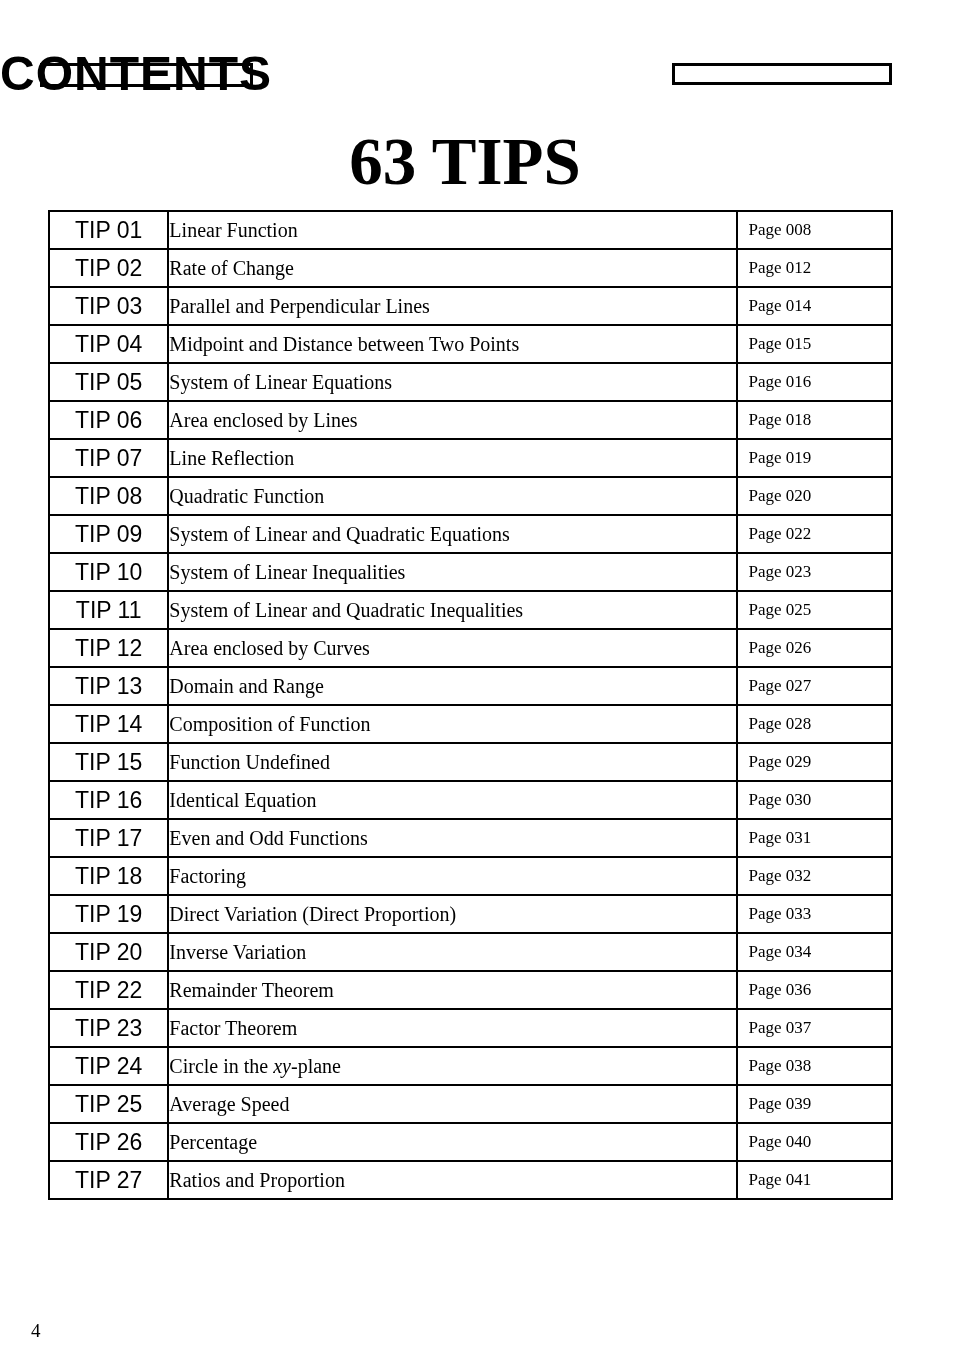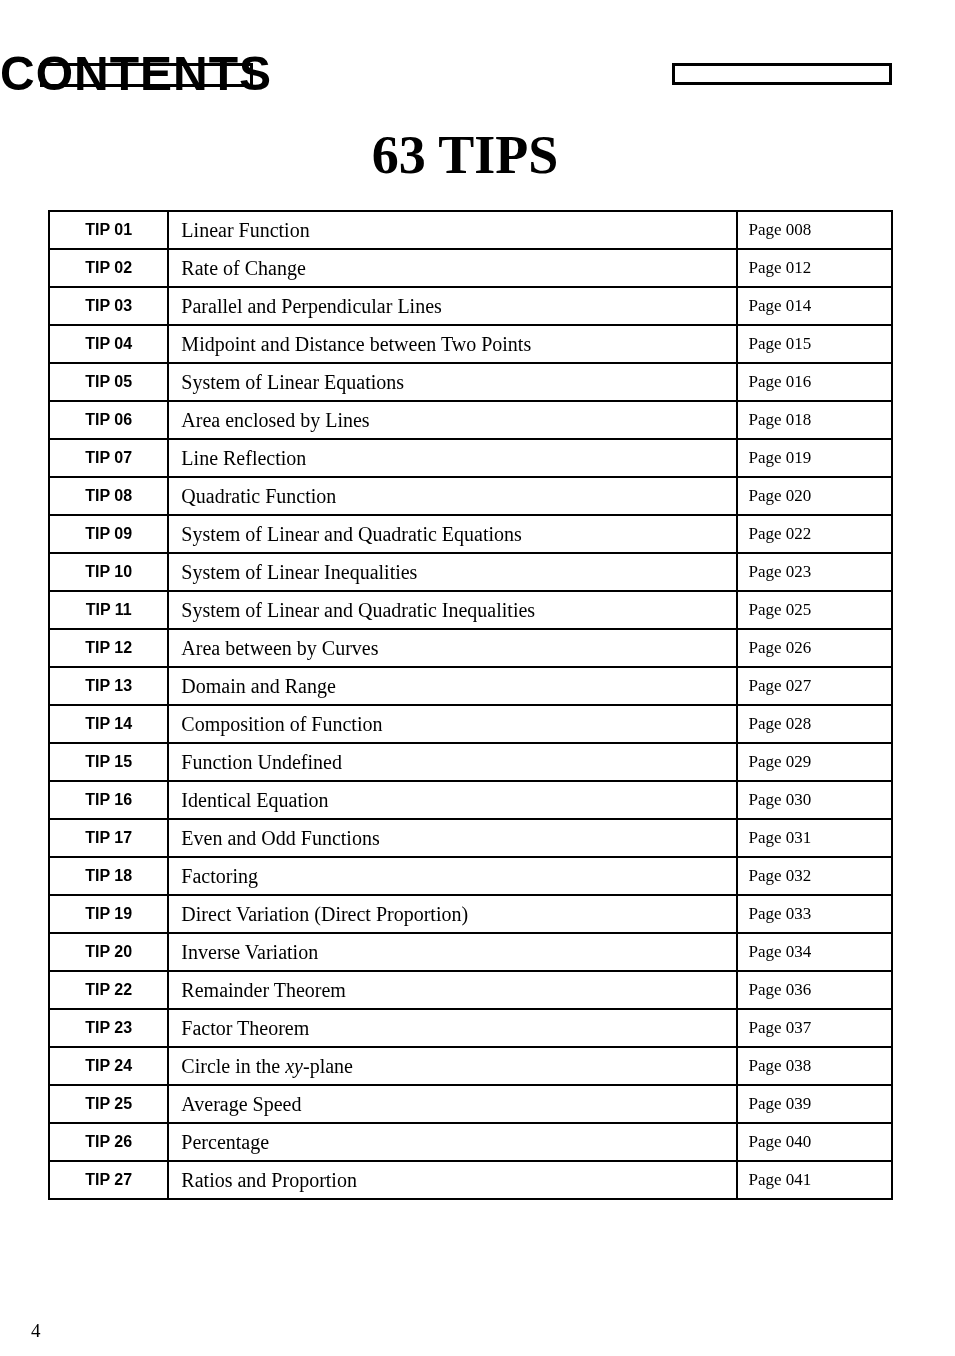--- a/index.html
+++ b/index.html
@@ -40,21 +40,21 @@
   }
 
   .page-subtitle {
     position: absolute;
     top: 128px;
     left: 0;
     width: 930px;
     text-align: center;
     font-family: "Liberation Serif", serif;
     font-weight: bold;
-    font-size: 54px;
+    font-size: 67px;
     line-height: 1;
   }
 
   
   table.toc {
     position: absolute;
     left: 48px;
     top: 210px;
     width: 845px;
     border-collapse: collapse;
@@ -65,26 +65,26 @@
     height: 38px;
     vertical-align: middle;
     box-sizing: border-box;
     overflow: hidden;
     white-space: nowrap;
   }
   td.cell-tip {
     width: 112px;
     text-align: center;
     font-family: "Liberation Sans", sans-serif;
-    font-weight: bold;
-    font-size: 16px;
+    font-weight: normal;
+    font-size: 23px;
   }
   td.cell-title {
     width: 534px;
-    padding-left: 12px;
+    padding-left: 0;
     font-family: "Liberation Serif", serif;
     font-size: 20px;
   }
   td.cell-page {
     width: 145px;
     padding-left: 10px;
     font-family: "Liberation Serif", serif;
     font-size: 17px;
   }
 
@@ -158,21 +158,21 @@
         <td class="cell-title">System of Linear Inequalities</td>
         <td class="cell-page">Page 023</td>
       </tr>
       <tr>
         <td class="cell-tip">TIP 11</td>
         <td class="cell-title">System of Linear and Quadratic Inequalities</td>
         <td class="cell-page">Page 025</td>
       </tr>
       <tr>
         <td class="cell-tip">TIP 12</td>
-        <td class="cell-title">Area between by Curves</td>
+        <td class="cell-title">Area enclosed by Curves</td>
         <td class="cell-page">Page 026</td>
       </tr>
       <tr>
         <td class="cell-tip">TIP 13</td>
         <td class="cell-title">Domain and Range</td>
         <td class="cell-page">Page 027</td>
       </tr>
       <tr>
         <td class="cell-tip">TIP 14</td>
         <td class="cell-title">Composition of Function</td>

